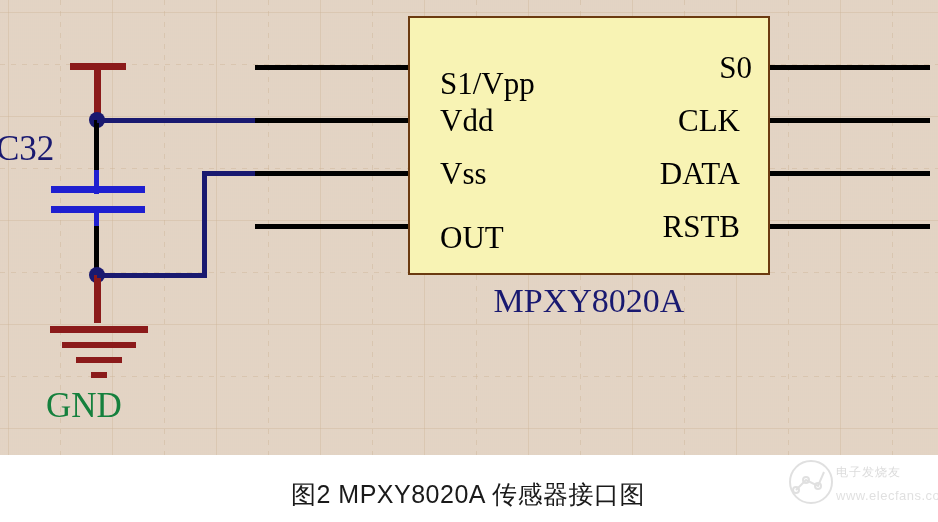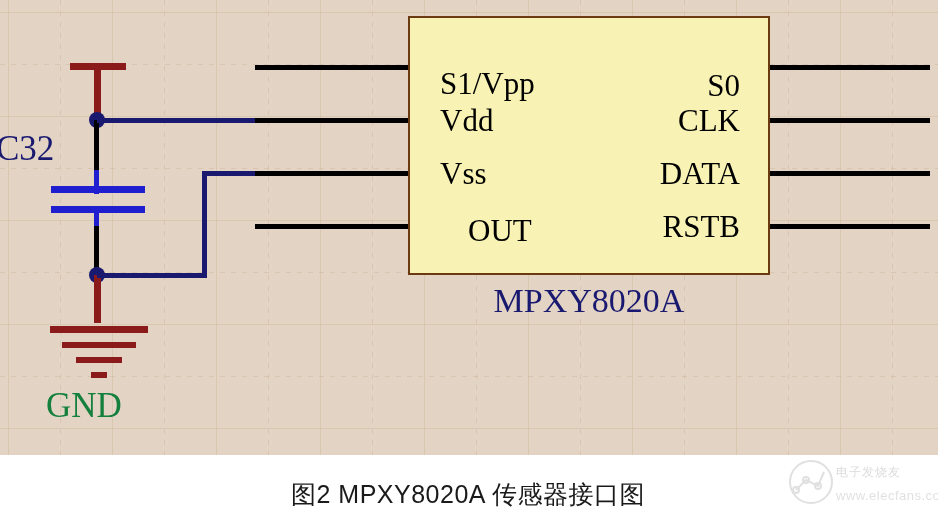--- a/index.html
+++ b/index.html
@@ -241,23 +241,23 @@
   <div class="wire-h blk" style="left:768px; top:65px; width:162px;"></div>
   <div class="wire-h blk" style="left:768px; top:118px; width:162px;"></div>
   <div class="wire-h blk" style="left:768px; top:171px; width:162px;"></div>
   <div class="wire-h blk" style="left:768px; top:224px; width:162px;"></div>
 
   <div id="ic-body"></div>
 
   <div class="pin-label pin-left" style="top:68px;">S1/Vpp</div>
   <div class="pin-label pin-left" style="top:105px;text-align:center;">Vdd</div>
   <div class="pin-label pin-left" style="top:158px;">Vss</div>
-  <div class="pin-label pin-left" style="top:215px;margin-left:28px;">OUT</div>
-
-  <div class="pin-label pin-right" style="left:560px; top:52px; width:180px;margin-top:18px;">S0</div>
+  <div class="pin-label pin-left" style="top:222px;">OUT</div>
+
+  <div class="pin-label pin-right" style="left:572px; top:52px; width:180px;">S0</div>
   <div class="pin-label pin-right" style="left:560px; top:105px; width:180px;">CLK</div>
   <div class="pin-label pin-right" style="left:560px; top:158px; width:180px;">DATA</div>
   <div class="pin-label pin-right" style="left:560px; top:211px; width:180px;">RSTB</div>
 
   <div class="lbl" id="ic-name">MPXY8020A</div>
 
   <div id="caption">图2 MPXY8020A 传感器接口图</div>
 
   <div id="watermark">
     <svg width="46" height="48" viewBox="0 0 46 48">

